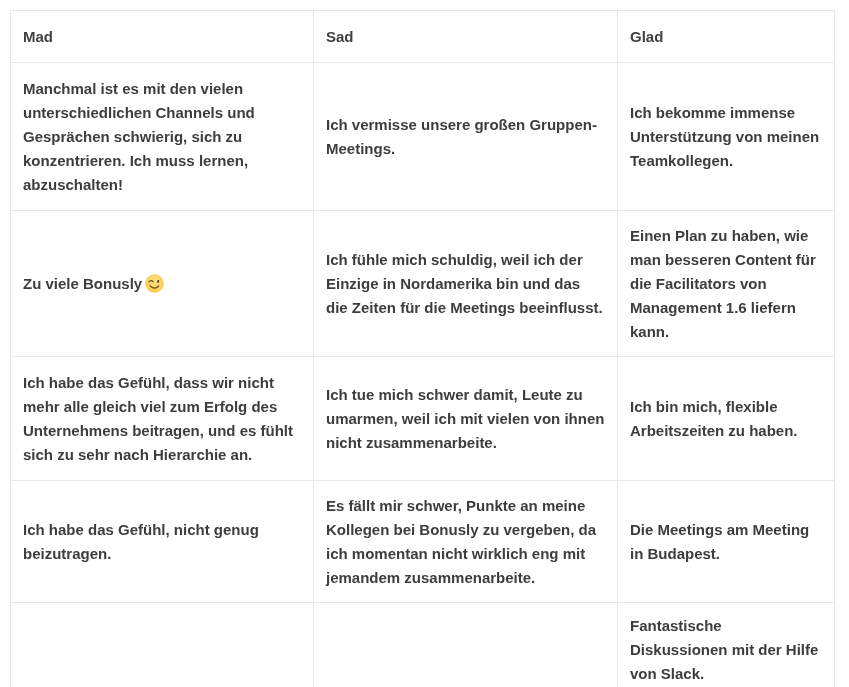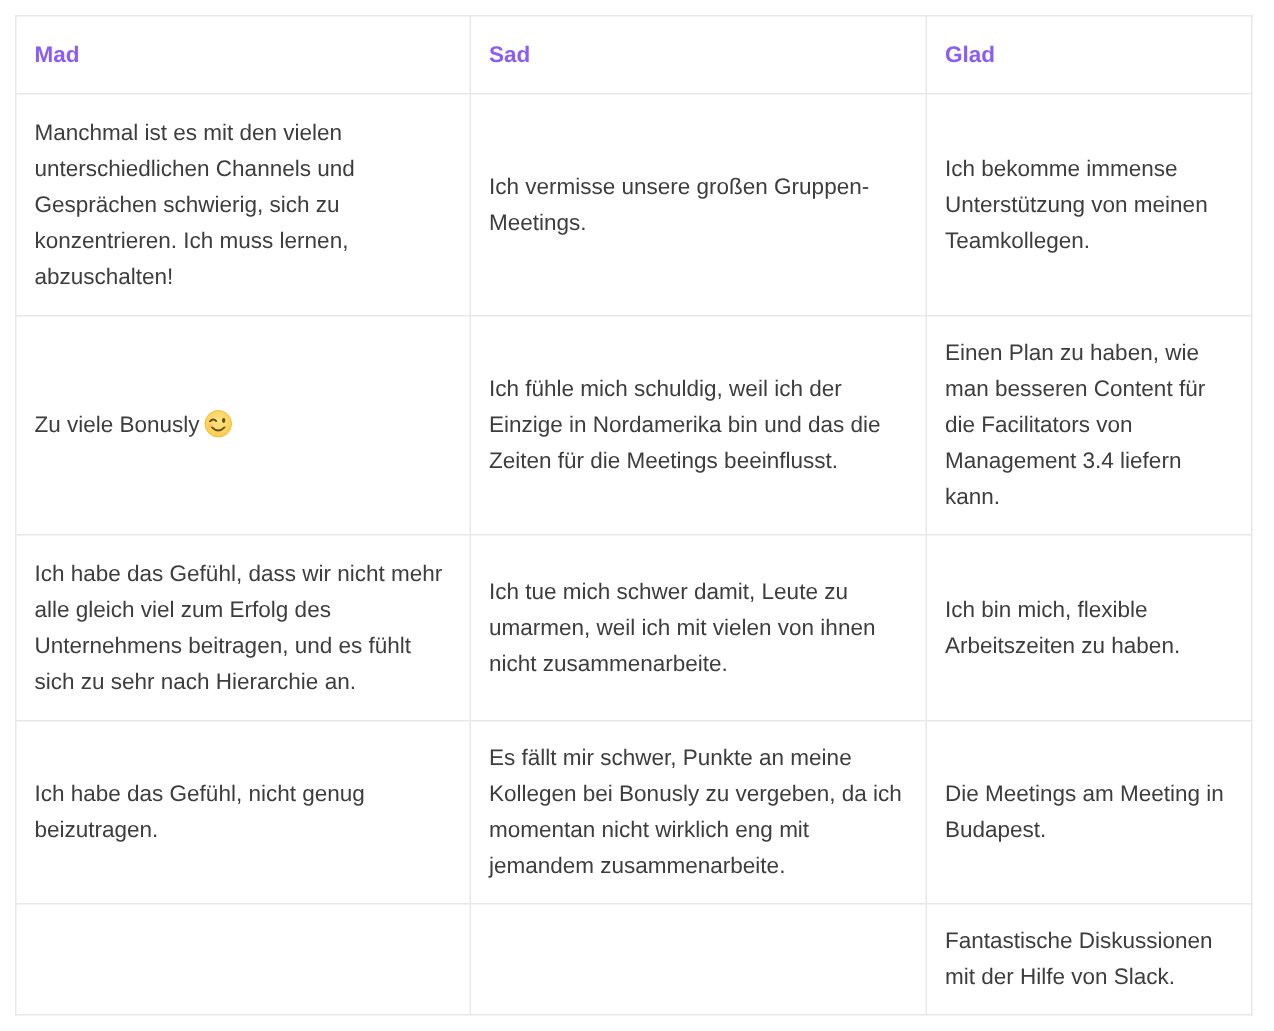--- a/index.html
+++ b/index.html
@@ -28,24 +28,25 @@
   table.msg-table col.c-glad { width: 217px; }
   table.msg-table th,
   table.msg-table td {
     border: 1px solid #e8e8e8;
     padding: 11px 12px;
     vertical-align: middle;
     text-align: left;
     font-size: 15px;
     line-height: 24px;
     word-wrap: break-word;
+    font-weight: bold;
   }
   table.msg-table th {
     font-weight: bold;
-    color: #8b5cf6;
+    color: #404040;
     height: 52px;
     box-sizing: border-box;
   }
   tbody tr:nth-child(1) { height: 148px; }
   tbody tr:nth-child(2) { height: 146px; }
   tbody tr:nth-child(3) { height: 124px; }
   tbody tr:nth-child(4) { height: 122px; }
   tbody tr:nth-child(5) { height: 74px; }
   .emoji {
     display: inline-block;
@@ -88,21 +89,21 @@
               </radialGradient>
             </defs>
             <circle cx="10" cy="10" r="9.3" fill="url(#fg)" stroke="#eab535" stroke-width="0.6"></circle>
             <path d="M4.2 8.3 q 2.2 -2.4 4.4 -0.2" fill="none" stroke="#5f4c1e" stroke-width="1.3" stroke-linecap="round"></path>
             <ellipse cx="13.8" cy="7.7" rx="1.15" ry="1.7" fill="#5f4c1e"></ellipse>
             <path d="M5.6 12.6 q 4.4 4.4 8.8 0" fill="none" stroke="#5f4c1e" stroke-width="1.3" stroke-linecap="round"></path>
             <ellipse cx="4.3" cy="11.2" rx="1.5" ry="0.9" fill="#f9a88a" opacity="0.55"></ellipse>
           </svg></span>
         </td>
         <td><span>Ich fühle mich schuldig, weil ich der Einzige in Nordamerika bin und das die Zeiten für die Meetings beeinflusst.</span></td>
-        <td><span>Einen Plan zu haben, wie man besseren Content für die Facilitators von Management 3.4 liefern kann.</span></td>
+        <td><span>Einen Plan zu haben, wie man besseren Content für die Facilitators von Management 1.6 liefern kann.</span></td>
       </tr>
       <tr>
         <td><span>Ich habe das Gefühl, dass wir nicht mehr alle gleich viel zum Erfolg des Unternehmens beitragen, und es fühlt sich zu sehr nach Hierarchie an.</span></td>
         <td><span>Ich tue mich schwer damit, Leute zu umarmen, weil ich mit vielen von ihnen nicht zusammenarbeite.</span></td>
         <td><span>Ich bin mich, flexible Arbeitszeiten zu haben.</span></td>
       </tr>
       <tr>
         <td><span>Ich habe das Gefühl, nicht genug beizutragen.</span></td>
         <td><span>Es fällt mir schwer, Punkte an meine Kollegen bei Bonusly zu vergeben, da ich momentan nicht wirklich eng mit jemandem zusammenarbeite.</span></td>
         <td><span>Die Meetings am Meeting in Budapest.</span></td>

